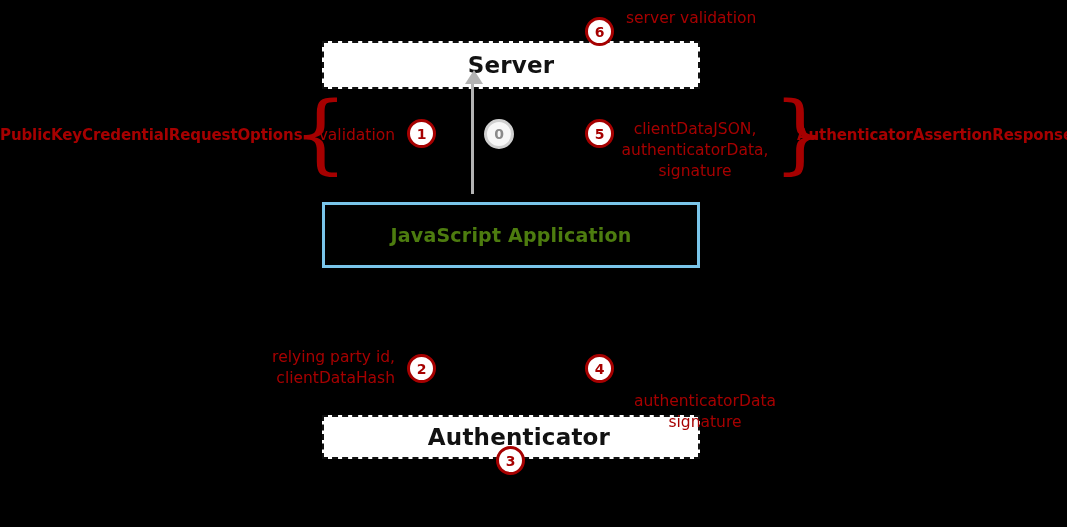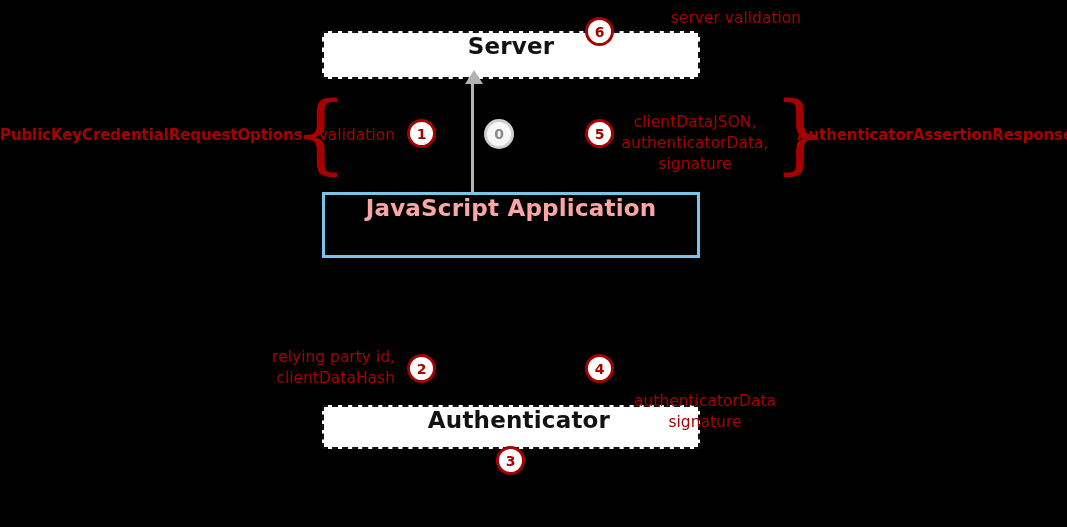--- a/index.html
+++ b/index.html
@@ -16,37 +16,39 @@
     height: 527px;
     background: #000000;
     overflow: hidden;
   }
 
   
   .node-box {
     position: absolute;
     box-sizing: border-box;
     display: flex;
+    align-items: center;
     justify-content: center;
+    margin-top: 10px;
   }
   .node-box.solid-white {
     background: #ffffff;
     border: 2px dashed #111111;
   }
   .node-box.outline-blue {
     background: transparent;
     border: 3px solid #7ac5ea;
   }
   .node-label {
     font-weight: bold;
     letter-spacing: 0.2px;
     white-space: nowrap;
   }
   .node-label.dark { color: #121212; font-size: 23px; }
-  .node-label.blue { color: #fca5a5; font-size: 23px; }
+  .node-label.blue { color: #4d7c0f; font-size: 19px; }
 
   
   .arrow-shaft {
     position: absolute;
     background: #b3b3b3;
     width: 3px;
   }
   .arrow-head {
     position: absolute;
     width: 0; height: 0;
@@ -120,32 +122,32 @@
   <div class="node-box outline-blue" style="left:322px; top:192px; width:378px; height:66px;">
     <span class="node-label blue">JavaScript Application</span>
   </div>
 
 
   <div class="node-box solid-white" style="left:322px; top:405px; width:378px; height:44px;padding-left:16px;">
     <span class="node-label dark">Authenticator</span>
   </div>
 
   <div class="badge red" style="left:585px; top:17px; width:29px; height:29px;">6</div>
-  <div class="ann l" style="left:626px; top:8px; width:220px;text-align:center;">server validation</div>
+  <div class="ann l" style="left:626px; top:8px; width:220px;">server validation</div>
 
   <div class="ann bold r" style="left:0px; top:125px; width:290px;">PublicKeyCredentialRequestOptions</div>
   <div class="brace" style="left:293px; top:90px; font-size:86px;">{</div>
 
   <div class="ann r" style="left:305px; top:125px; width:90px;">validation</div>
   <div class="badge red" style="left:407px; top:119px; width:29px; height:29px;">1</div>
 
   <div class="badge gray" style="left:484px; top:119px; width:30px; height:30px;">0</div>
 
   <div class="badge red" style="left:585px; top:119px; width:29px; height:29px;">5</div>
-  <div class="ann c" style="left:620px; top:112px; width:150px;">clientDataJSON,
+  <div class="ann c" style="left:620px; top:119px; width:150px;">clientDataJSON,
 authenticatorData,
 signature</div>
 
   <div class="brace" style="left:773px; top:90px; font-size:86px;">}</div>
   <div class="ann bold l" style="left:797px; top:125px; width:275px;">AuthenticatorAssertionResponse</div>
 
   <div class="ann r" style="left:250px; top:347px; width:145px;">relying party id,
 clientDataHash</div>
   <div class="badge red" style="left:407px; top:354px; width:29px; height:29px;">2</div>
 

